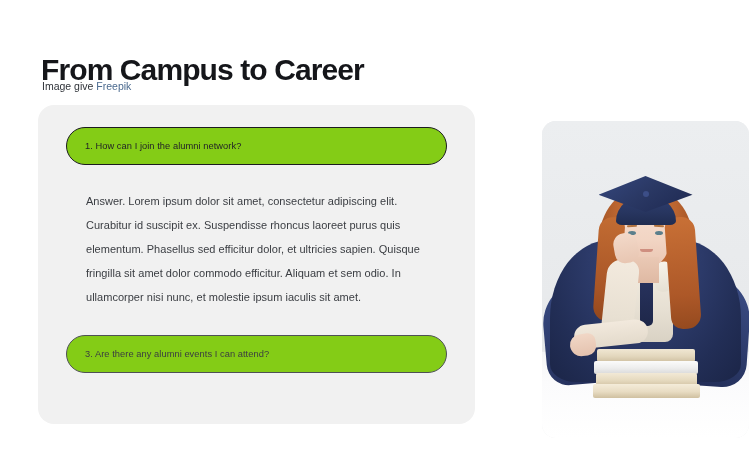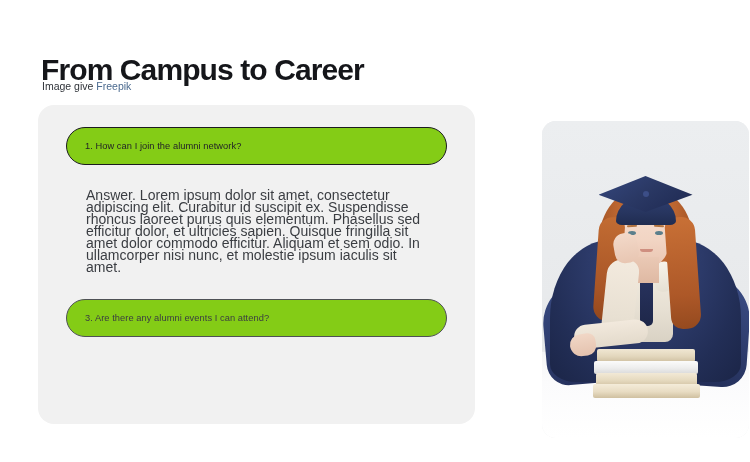--- a/index.html
+++ b/index.html
@@ -83,22 +83,22 @@
     letter-spacing: 0.05px;
     cursor: pointer;
   }
   .faq-question.collapsed {
     border: 1px solid #4e5155;
     color: #3b3d41;
   }
 
   .faq-answer {
     padding: 24px 20px 0 20px;
-    font-size: 14px;
-    line-height: 12px;
+    font-size: 11px;
+    line-height: 24px;
     color: #3a3d42;
     letter-spacing: 0.02px;
   }
 
   .spacer-after-answer { height: 26px; }
   .spacer-between { height: 20px; }
 
   
   .photo-frame {
     position: absolute;

